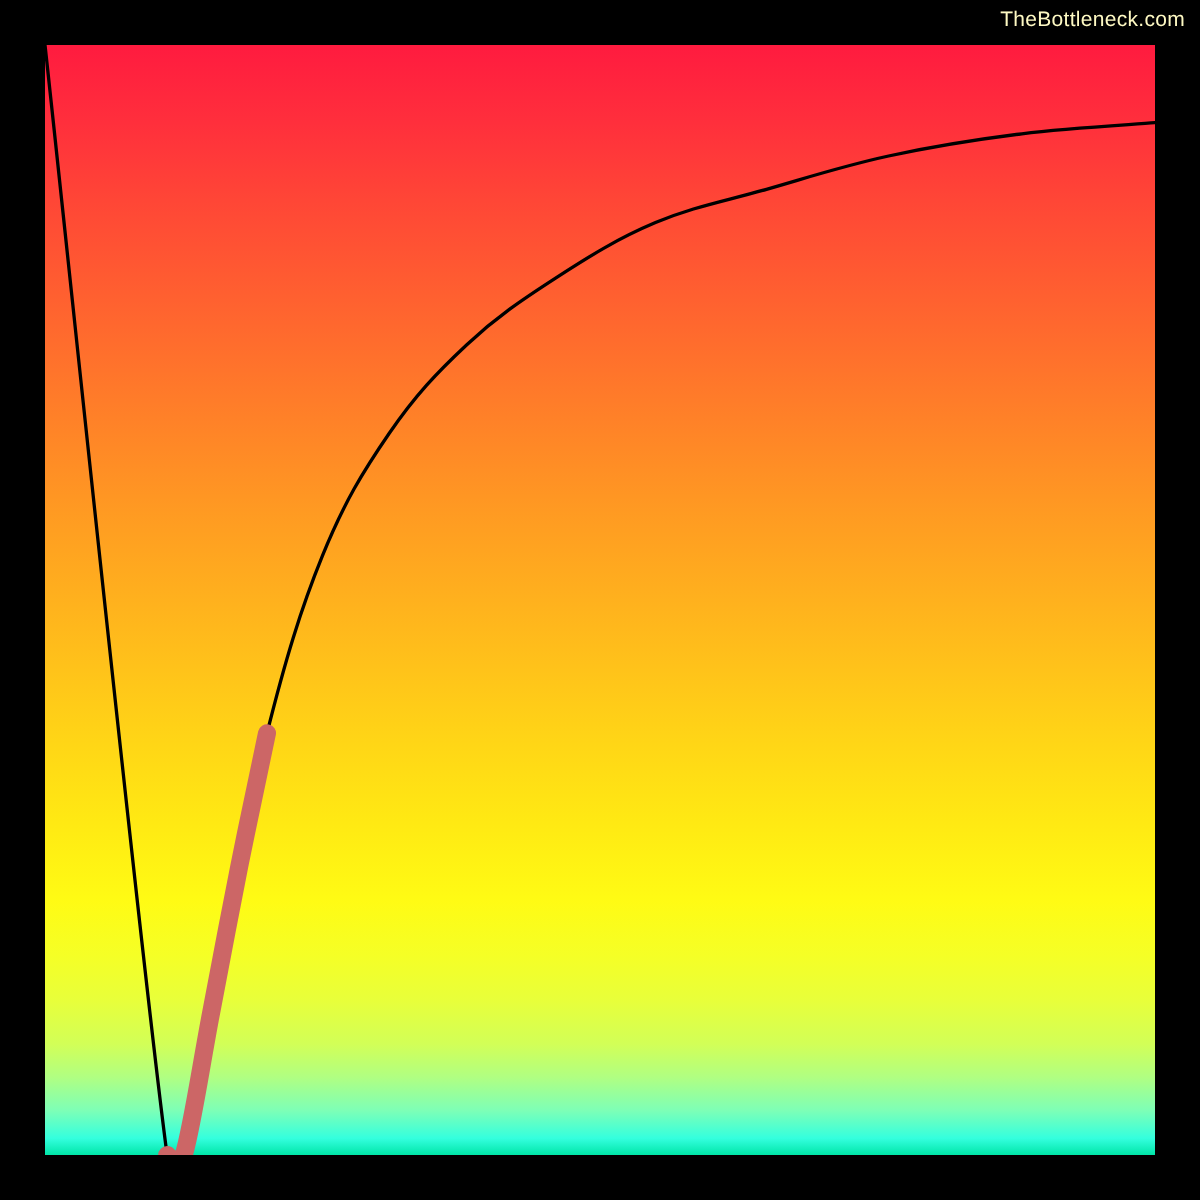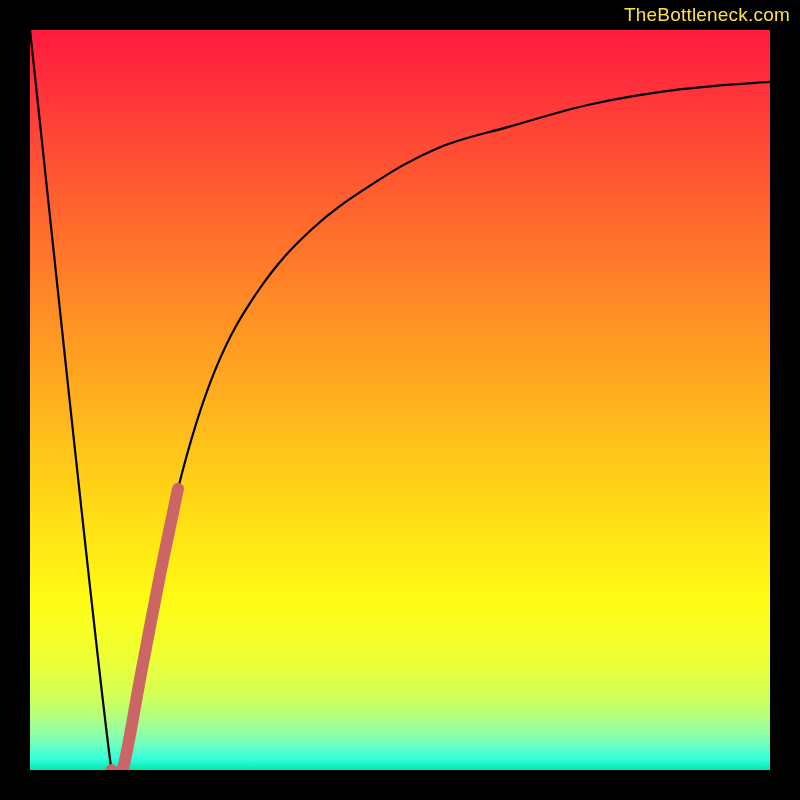--- a/index.html
+++ b/index.html
@@ -49,22 +49,22 @@
     left: 0;
     top: 0;
     width: 740px;
     height: 740px;
     pointer-events: none;
   }
   .watermark {
     position: absolute;
     top: 4px;
     right: 10px;
-    color: #fde047;
-    font-size: 19px;
+    color: #fef9c3;
+    font-size: 14px;
     letter-spacing: 0.2px;
     font-weight: 400;
     user-select: none;
   }
 </style>
 </head>
 <body>
 
 <div class="frame">
 

